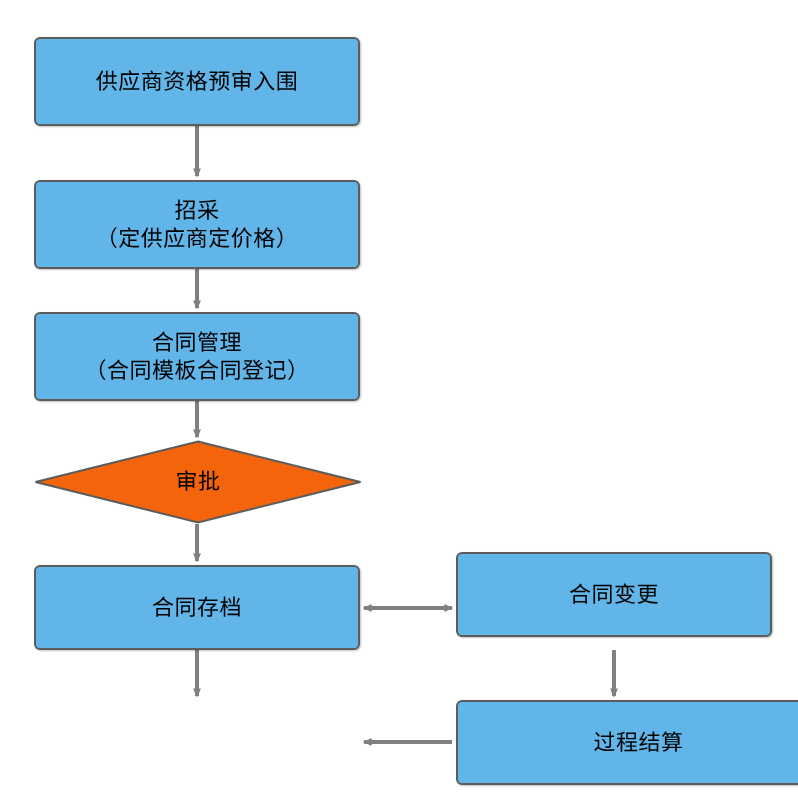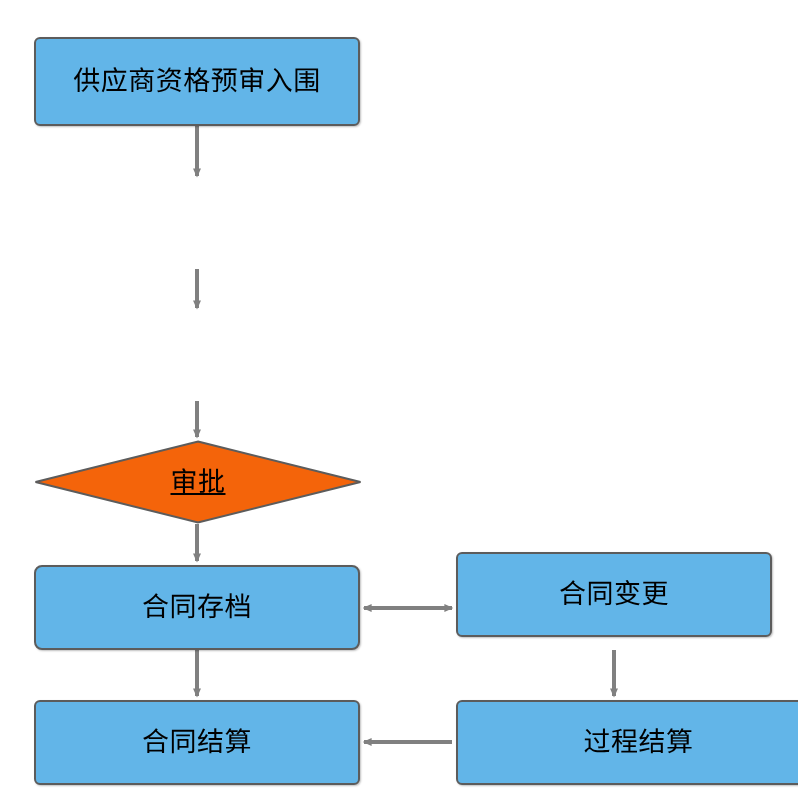--- a/index.html
+++ b/index.html
@@ -36,30 +36,29 @@
     color: #000000;
     z-index: 2;
   }
   .node-process {
     background: #62b5e8;
     border: 2px solid #5c5c5c;
     border-radius: 6px;
     box-shadow: 1px 1px 2px rgba(0,0,0,0.25);
   }
   .node-label {
-    font-size: 27px;
+    font-size: 22px;
     line-height: 1.26;
     letter-spacing: 0.5px;
     white-space: pre-line;
     padding: 0 6px;
   }
   .node-decision {
     background: transparent;
     border: none;
-    text-decoration: underline;
   }
   .node-decision .node-label {
     position: relative;
     z-index: 3;
   }
   .diamond-shape {
     position: absolute;
     left: 0;
     top: 0;
     width: 100%;
@@ -91,38 +90,43 @@
       <line x1="197" y1="650" x2="197" y2="696" marker-end="url(#arrow-end)"></line>
       <line x1="614" y1="650" x2="614" y2="696" marker-end="url(#arrow-end)"></line>
       <line x1="452" y1="742" x2="364" y2="742" marker-end="url(#arrow-end)"></line>
     </g>
   </svg>
 
   <div class="node node-process" style="left:34px; top:37px; width:326px; height:89px;">
     <span class="node-label">供应商资格预审入围</span>
   </div>
 
+  <div class="node node-process" style="left:34px; top:180px; width:326px; height:89px;">
+    <span class="node-label">招采
+（定供应商定价格）</span>
+  </div>
 
+  <div class="node node-process" style="left:34px; top:312px; width:326px; height:89px;">
+    <span class="node-label">合同管理
+（合同模板合同登记）</span>
+  </div>
 
   <div class="node node-decision" style="left:34px; top:440px; width:328px; height:84px;">
     <svg class="diamond-shape" viewBox="0 0 328 84" preserveAspectRatio="none" aria-hidden="true">
       <polygon points="164,1.5 326.5,42 164,82.5 1.5,42" fill="#f4640a" stroke="#5c5c5c" stroke-width="2"></polygon>
     </svg>
     <span class="node-label">审批</span>
   </div>
 
-  <div class="node node-process" style="left:34px; top:565px; width:326px; height:85px;border-radius:8px;">
+  <div class="node node-process" style="left:34px; top:565px; width:326px; height:85px;">
     <span class="node-label">合同存档</span>
   </div>
 
   <div class="node node-process" style="left:456px; top:552px; width:316px; height:85px;">
     <span class="node-label">合同变更</span>
   </div>
 
-  <div class="node node-process" style="left:34px; top:700px; width:326px; height:85px;">
-    <span class="node-label">合同结算</span>
-  </div>
 
   <div class="node node-process" style="left:456px; top:700px; width:365px; height:85px;">
     <span class="node-label">过程结算</span>
   </div>
 
 </div>
 
 </body></html>

